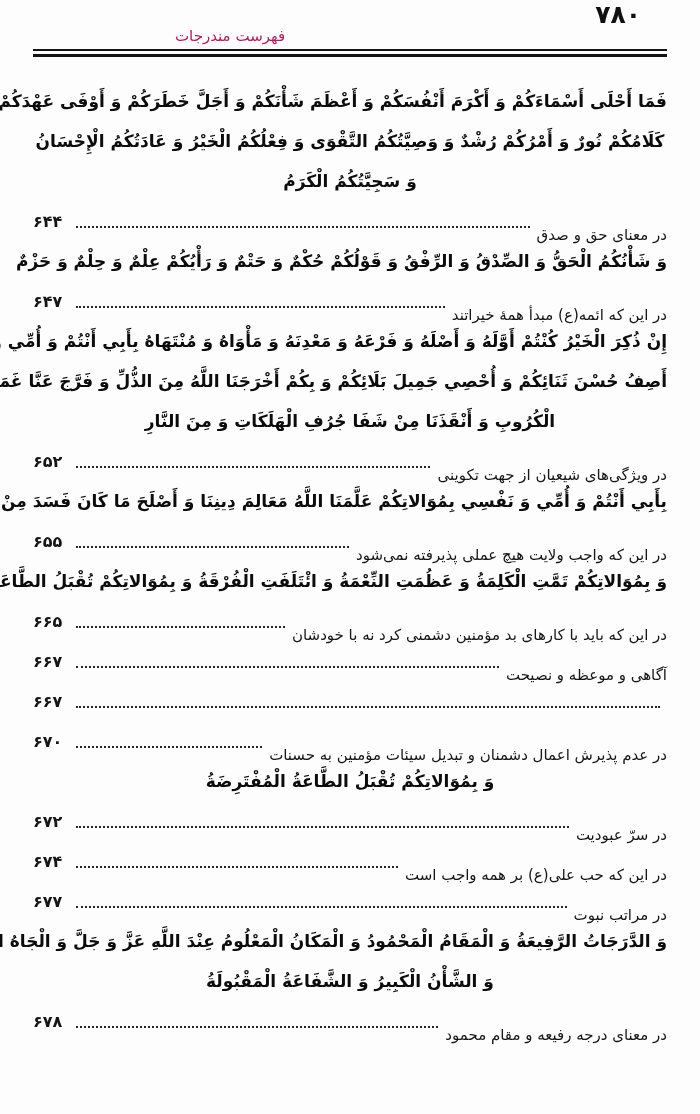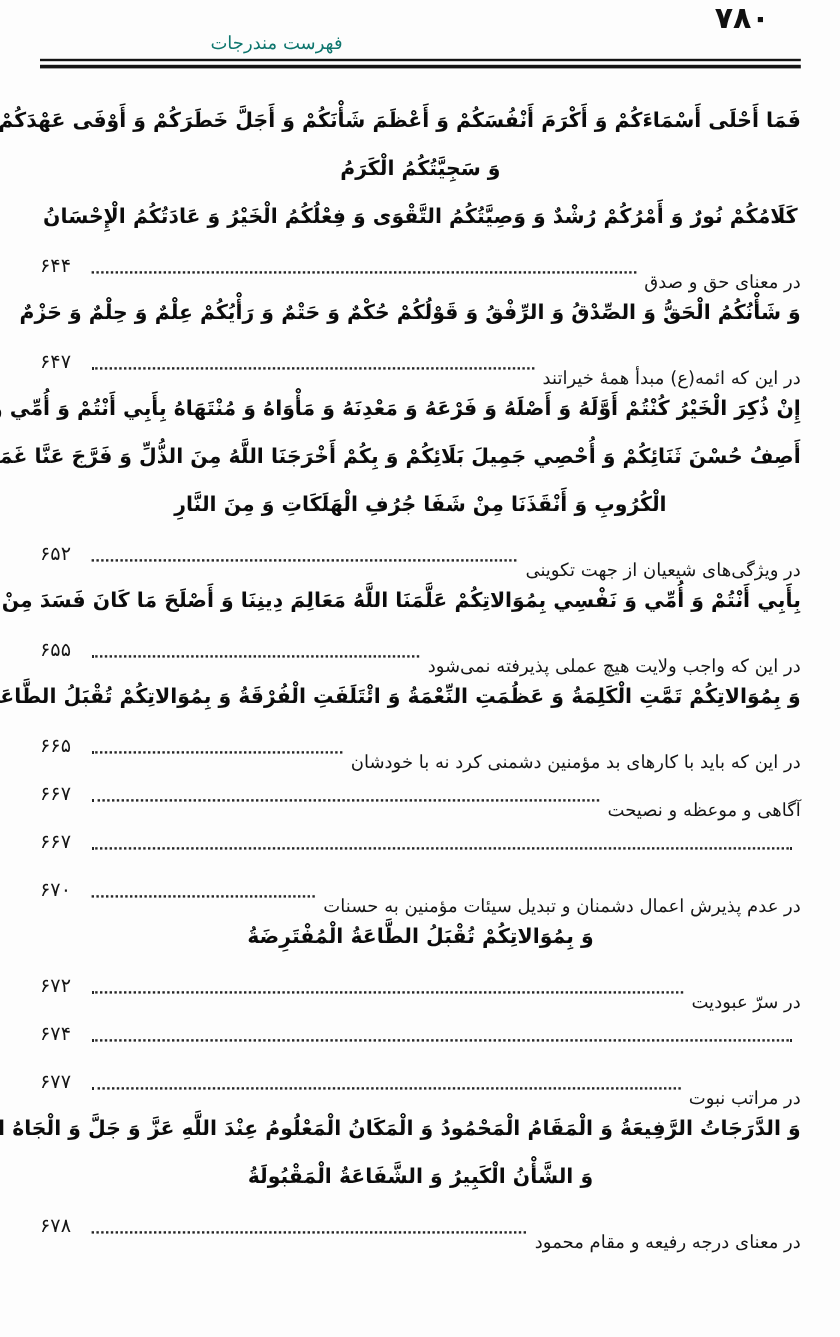--- a/index.html
+++ b/index.html
@@ -10,55 +10,55 @@
     overflow:hidden;direction:rtl;
   }
   .page{padding:0 33px;}
   .header{position:relative;height:49px;}
   .page-num{
     position:absolute;right:26px;top:0;
     font-size:25px;font-weight:bold;letter-spacing:1px;
   }
   .header-title{
     position:absolute;left:142px;top:27px;
-    font-size:15px;color:#0f766e;
+    font-size:15px;color:#be185d;
   }
   .rule{border-top:2px solid #141414;border-bottom:3px solid #141414;height:3px;}
   .toc{padding-top:24px;}
   .heading{margin:0;}
   .h-line{
     font-weight:bold;font-size:17px;text-align:center;
     height:40px;line-height:40px;white-space:nowrap;color:#0c0c0c;
   }
   .entry{
     display:flex;align-items:center;height:40px;
     font-size:15px;color:#151515;
   }
   .e-label{white-space:nowrap;margin-top:28px;}
   .leader{
     flex:1;min-width:20px;height:0;
     border-bottom:2px dotted #262626;
     margin:0 7px;transform:translateY(6px);
   }
-  .e-page{font-size:16px;min-width:36px;text-align:left;white-space:nowrap;}
+  .e-page{font-size:16px;min-width:36px;text-align:left;white-space:nowrap;font-weight:bold;}
 </style>
 </head>
 <body>
 
 <div class="page">
   <div class="header">
     <span class="page-num">۷۸۰</span>
     <span class="header-title">فهرست مندرجات</span>
   </div>
   <div class="rule"></div>
   <div class="toc">
       <div class="heading">
         <div class="h-line">فَمَا أَحْلَى أَسْمَاءَكُمْ وَ أَكْرَمَ أَنْفُسَكُمْ وَ أَعْظَمَ شَأْنَكُمْ وَ أَجَلَّ خَطَرَكُمْ وَ أَوْفَى عَهْدَكُمْ وَ أَصْدَقَ وَعْدَكُمْ</div>
+        <div class="h-line">كَلَامُكُمْ نُورٌ وَ أَمْرُكُمْ رُشْدٌ وَ وَصِيَّتُكُمُ التَّقْوَى وَ فِعْلُكُمُ الْخَيْرُ وَ عَادَتُكُمُ الْإِحْسَانُ</div>
         <div class="h-line">وَ سَجِيَّتُكُمُ الْكَرَمُ</div>
-        <div class="h-line">كَلَامُكُمْ نُورٌ وَ أَمْرُكُمْ رُشْدٌ وَ وَصِيَّتُكُمُ التَّقْوَى وَ فِعْلُكُمُ الْخَيْرُ وَ عَادَتُكُمُ الْإِحْسَانُ</div>
       </div>
       <div class="entry">
         <span class="e-label">در معنای حق و صدق</span>
         <span class="leader"></span>
         <span class="e-page">۶۴۴</span>
       </div>
       <div class="heading">
         <div class="h-line">وَ شَأْنُكُمُ الْحَقُّ وَ الصِّدْقُ وَ الرِّفْقُ وَ قَوْلُكُمْ حُكْمٌ وَ حَتْمٌ وَ رَأْيُكُمْ عِلْمٌ وَ حِلْمٌ وَ حَزْمٌ</div>
       </div>
       <div class="entry">
@@ -108,20 +108,21 @@
       </div>
       <div class="heading">
         <div class="h-line">وَ بِمُوَالاتِكُمْ تُقْبَلُ الطَّاعَةُ الْمُفْتَرِضَةُ</div>
       </div>
       <div class="entry">
         <span class="e-label">در سرّ عبودیت</span>
         <span class="leader"></span>
         <span class="e-page">۶۷۲</span>
       </div>
       <div class="entry">
+        <span class="e-label">در این که حب علی(ع) بر همه واجب است</span>
         <span class="leader"></span>
         <span class="e-page">۶۷۴</span>
       </div>
       <div class="entry">
         <span class="e-label">در مراتب نبوت</span>
         <span class="leader"></span>
         <span class="e-page">۶۷۷</span>
       </div>
       <div class="heading">
         <div class="h-line">وَ الدَّرَجَاتُ الرَّفِيعَةُ وَ الْمَقَامُ الْمَحْمُودُ وَ الْمَكَانُ الْمَعْلُومُ عِنْدَ اللَّهِ عَزَّ وَ جَلَّ وَ الْجَاهُ الْعَظِيمُ</div>

